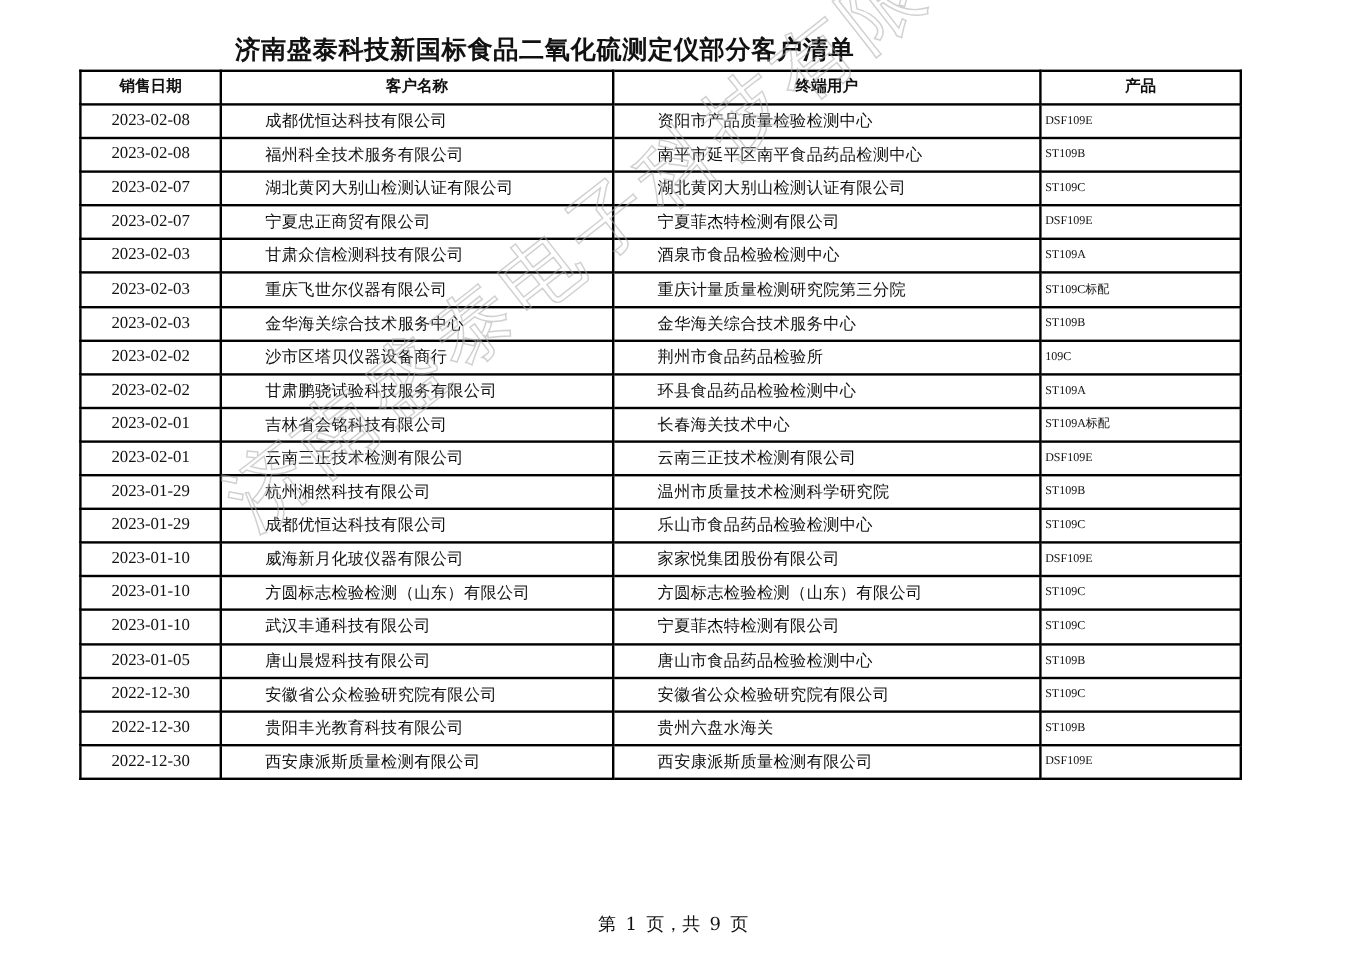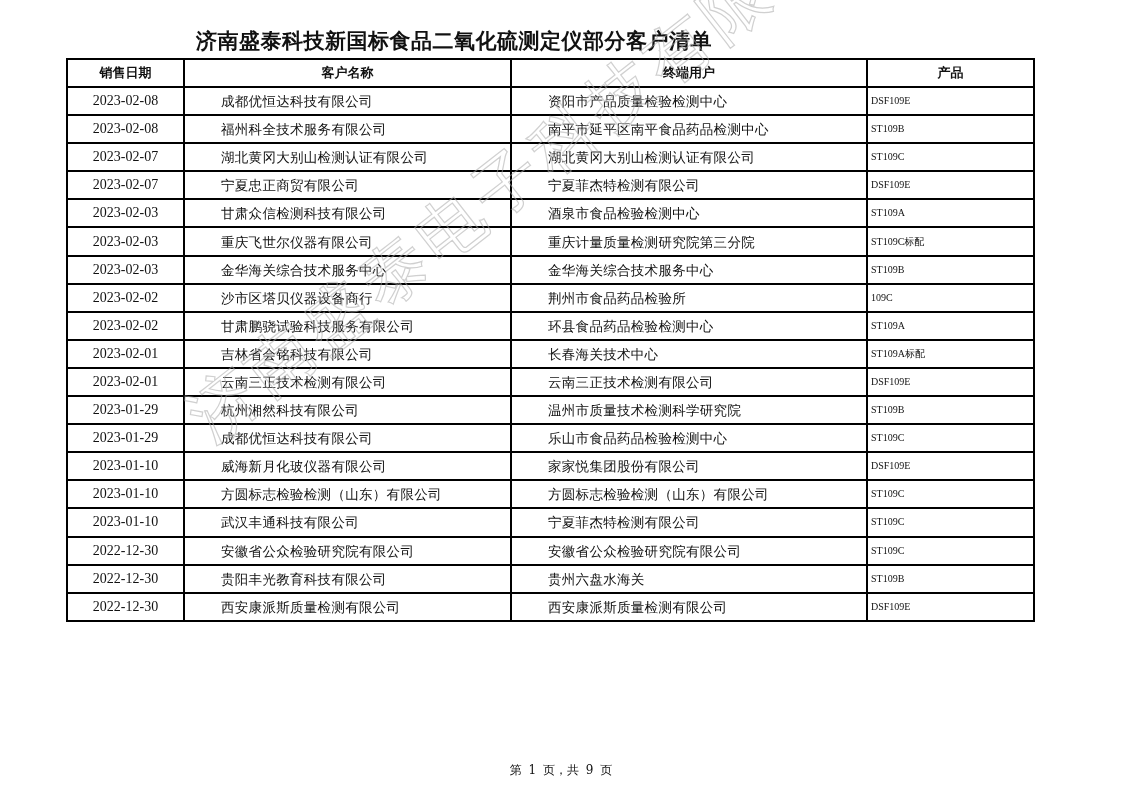--- a/index.html
+++ b/index.html
@@ -74,21 +74,21 @@
       text-align: left;
       font-family: "Liberation Serif", "DejaVu Serif", serif;
       font-size: 10px;
     }
     .footer {
       position: absolute;
       left: 0;
       top: 760px;
       width: 1122px;
       text-align: center;
-      font-size: 12px;
+      font-size: 15px;
       line-height: 20px;
       font-family: "DejaVu Serif", "Liberation Serif", serif;
       word-spacing: 3px;
     }
     .watermark {
       position: absolute;
       left: 170px;
       top: 390px;
       width: 900px;
       transform-origin: 0 0;
@@ -215,20 +215,26 @@
         <td class="text">方圆标志检验检测（山东）有限公司</td>
         <td class="prod">ST109C</td>
       </tr>
       <tr>
         <td class="date">2023-01-10</td>
         <td class="text">武汉丰通科技有限公司</td>
         <td class="text">宁夏菲杰特检测有限公司</td>
         <td class="prod">ST109C</td>
       </tr>
       <tr>
+        <td class="date">2023-01-05</td>
+        <td class="text">唐山晨煜科技有限公司</td>
+        <td class="text">唐山市食品药品检验检测中心</td>
+        <td class="prod">ST109B</td>
+      </tr>
+      <tr>
         <td class="date">2022-12-30</td>
         <td class="text">安徽省公众检验研究院有限公司</td>
         <td class="text">安徽省公众检验研究院有限公司</td>
         <td class="prod">ST109C</td>
       </tr>
       <tr>
         <td class="date">2022-12-30</td>
         <td class="text">贵阳丰光教育科技有限公司</td>
         <td class="text">贵州六盘水海关</td>
         <td class="prod">ST109B</td>

